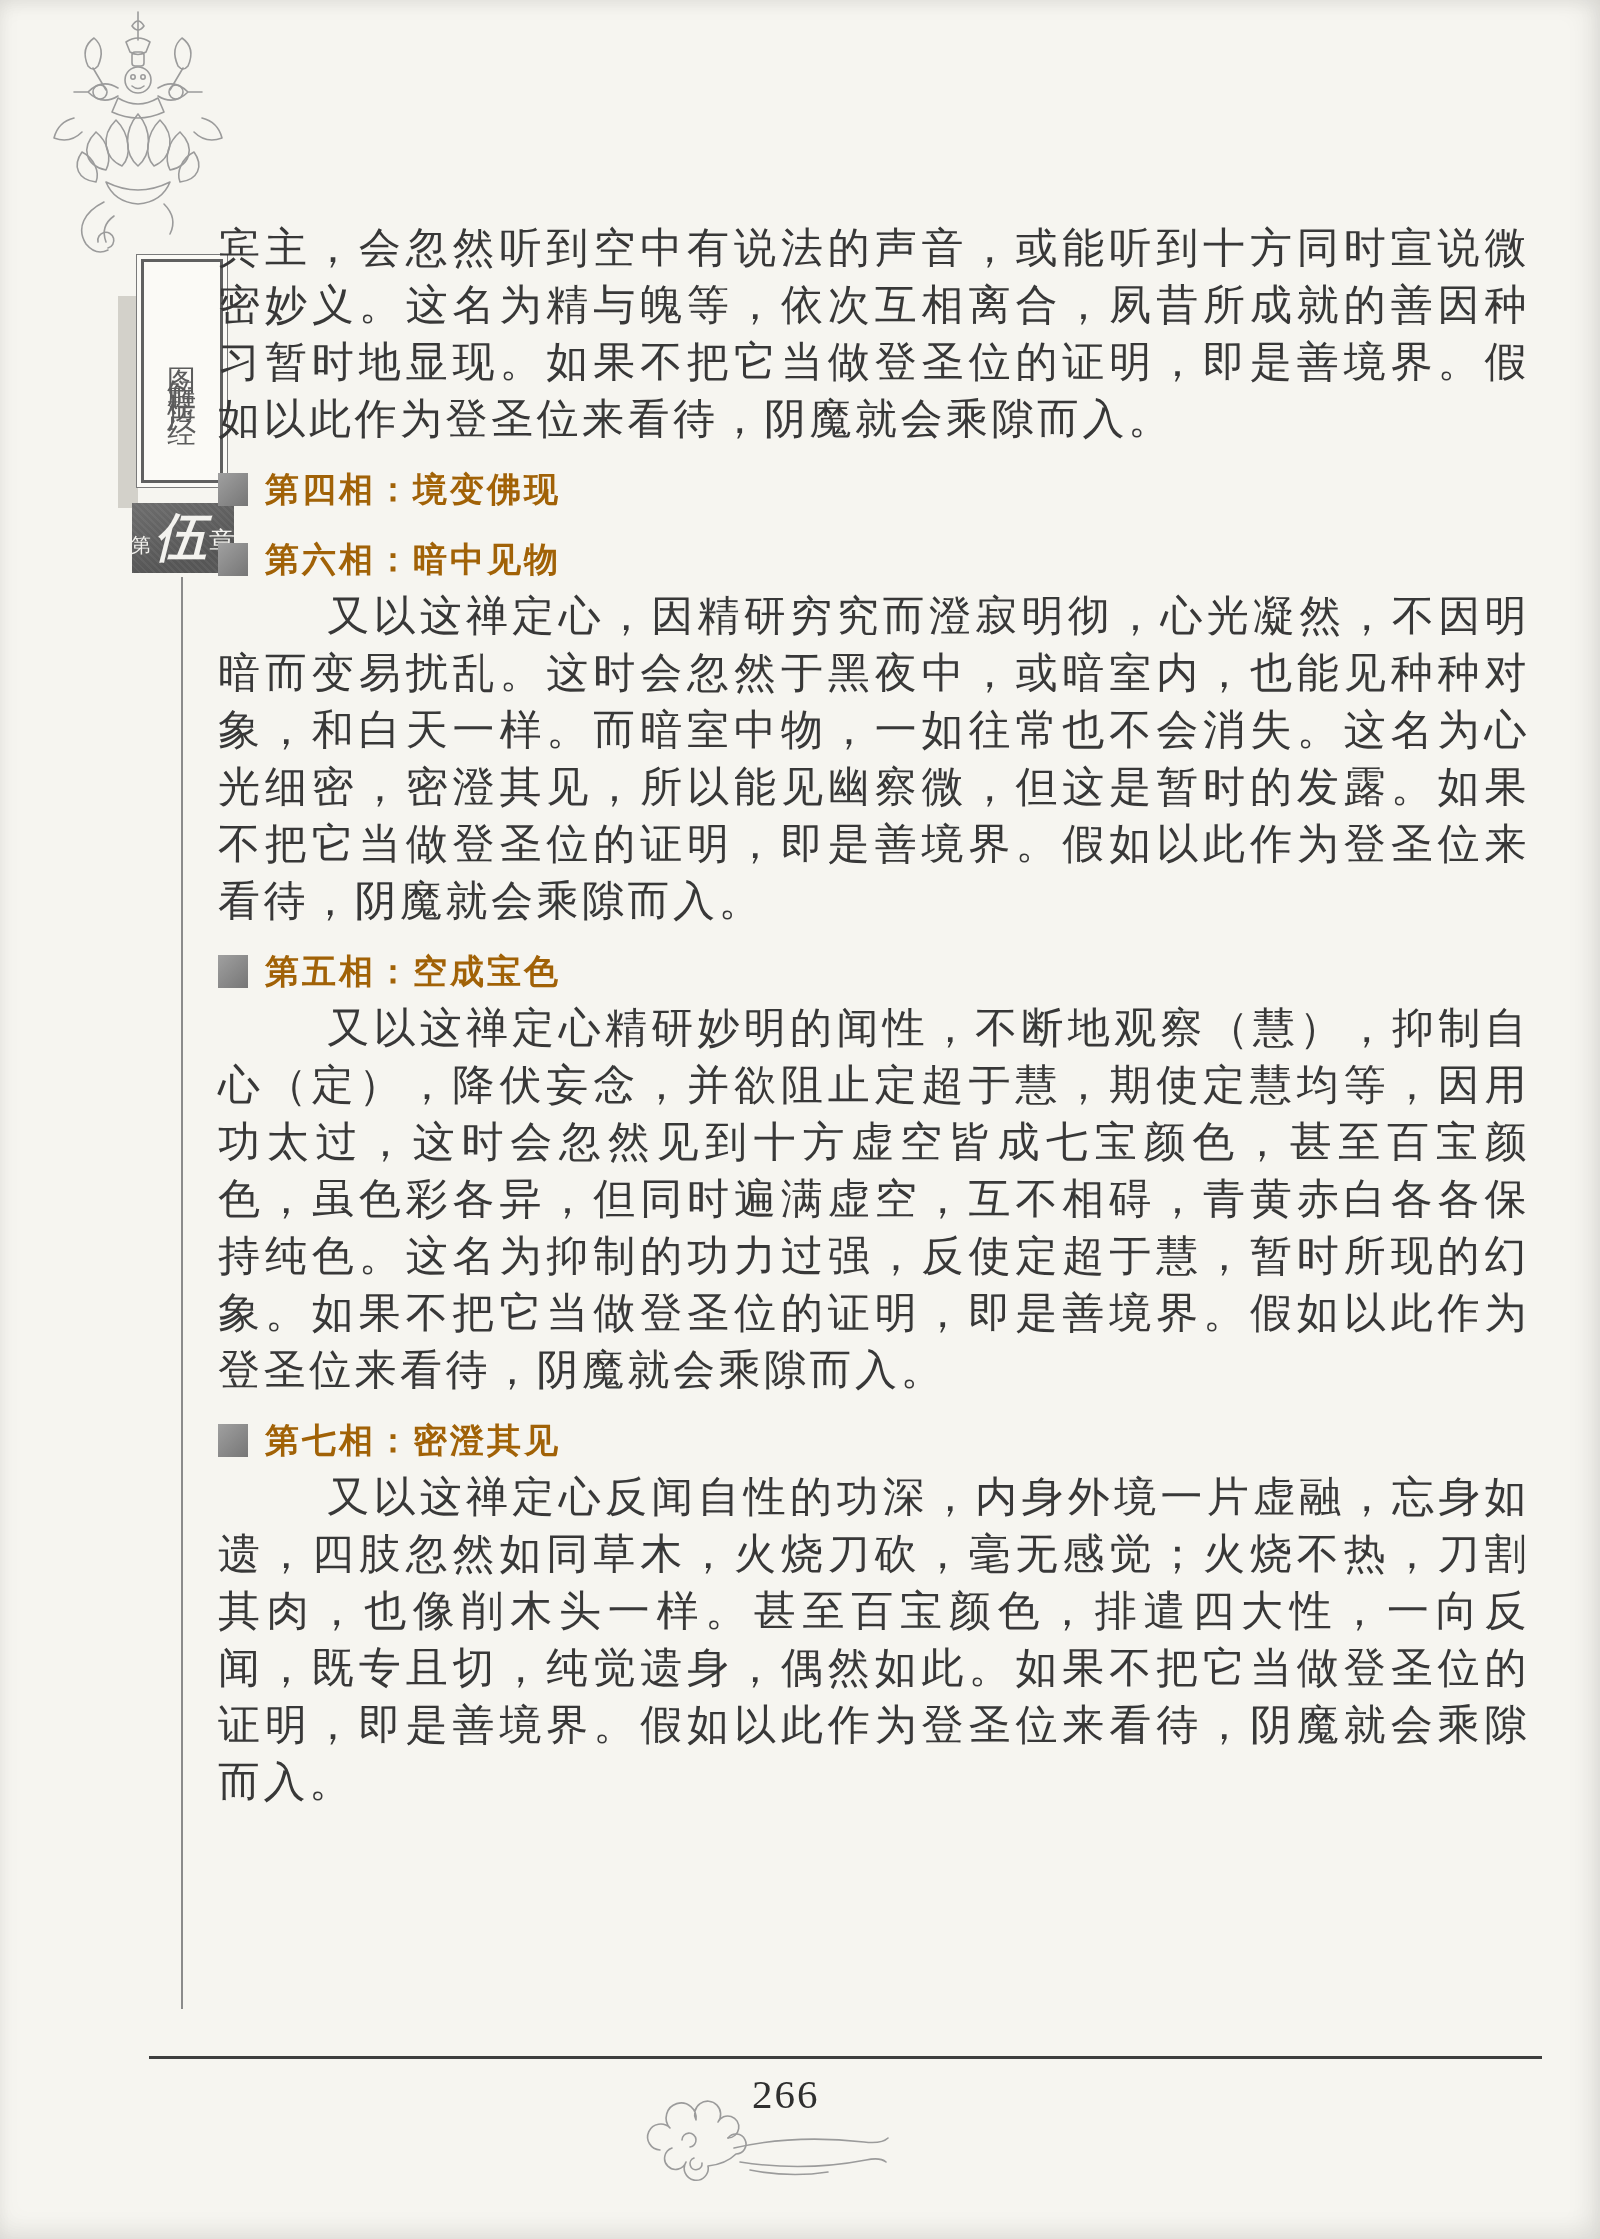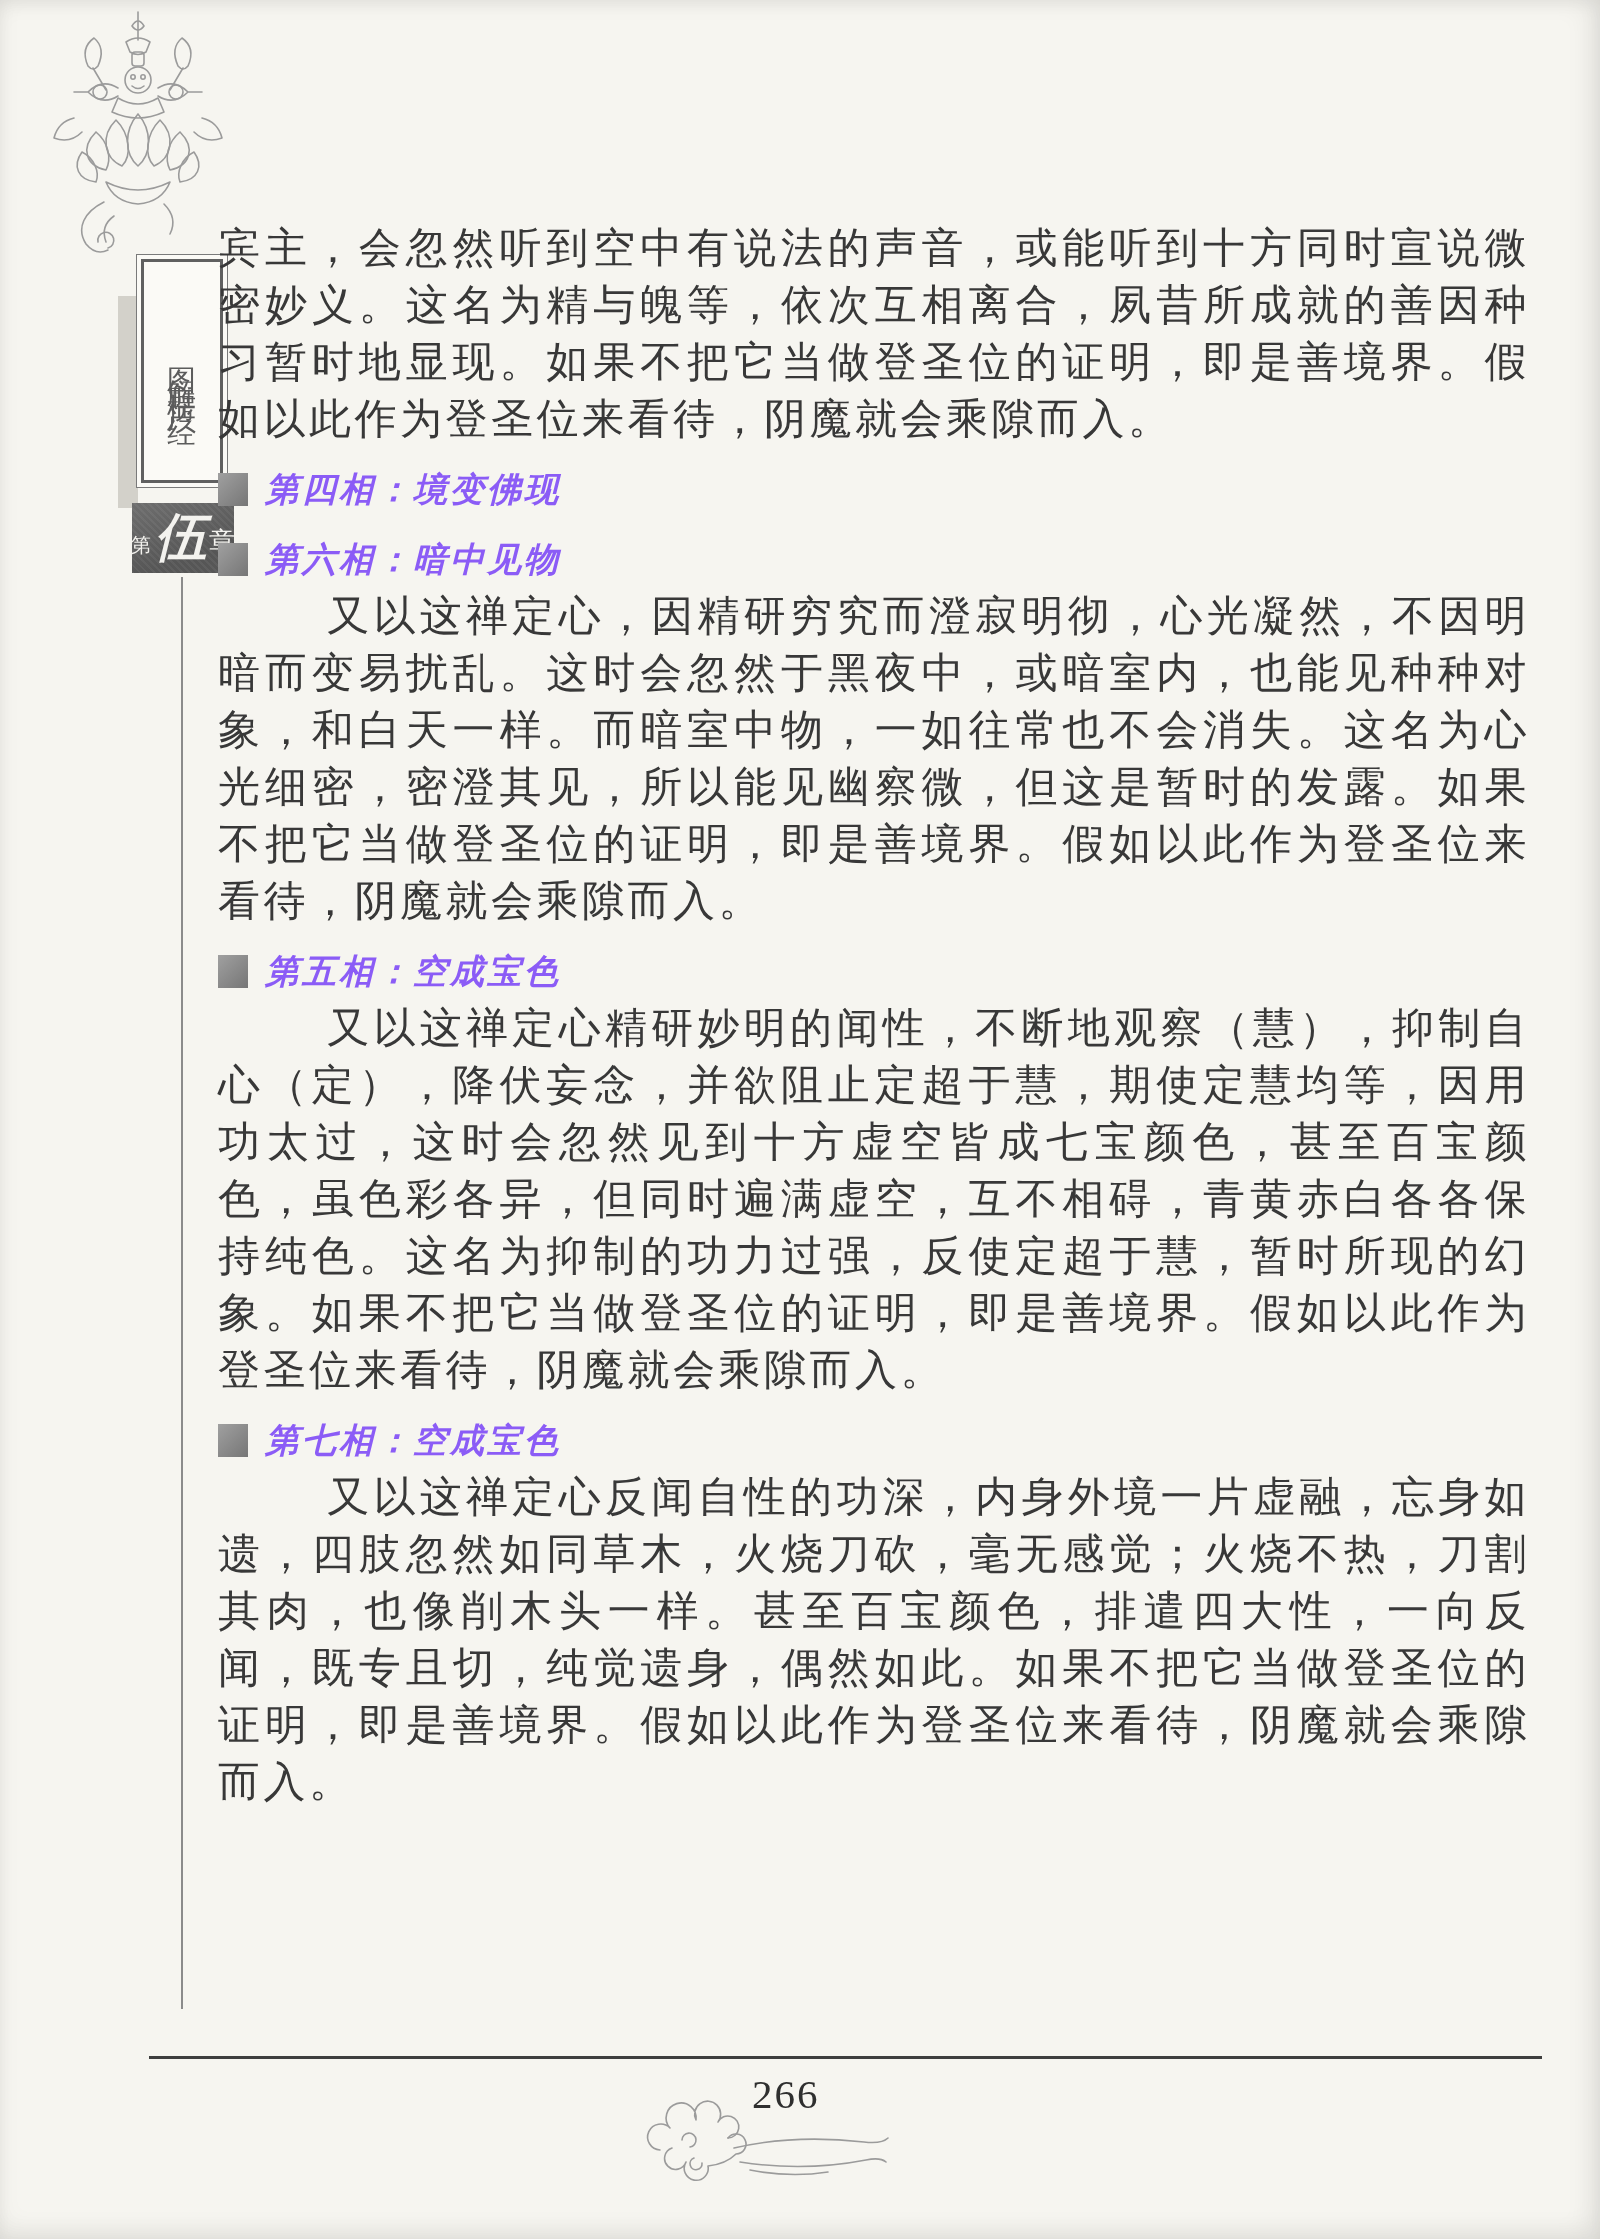--- a/index.html
+++ b/index.html
@@ -52,21 +52,21 @@
   }
   .body-para{
     margin:0;font-size:42px;line-height:57px;letter-spacing:3.5px;
     text-align:justify;text-justify:inter-character;color:#383838;
   }
   .body-para.indent{text-indent:2.6em;}
   .section-heading{
     display:flex;align-items:center;
     margin:13px 0 0 0;line-height:57px;font-size:34px;
     font-family:"Liberation Sans","DejaVu Sans",sans-serif;
-    font-weight:bold;color:#8b5cf6;letter-spacing:3px;font-style:italic;
+    font-weight:bold;color:#a16207;letter-spacing:3px;
   }
   .bullet{
     width:30px;height:33px;margin-right:17px;flex:0 0 auto;
     background:linear-gradient(135deg,#a0a0a0,#767676);
   }
   
   .footer-rule{position:absolute;left:149px;top:2056px;width:1393px;height:3px;background:#3e3e3e;}
   .footer-ornament{position:absolute;left:630px;top:2070px;width:330px;height:120px;}
   .ornament-cloud{position:absolute;left:0;top:26px;width:270px;height:86px;}
   .page-number{
@@ -164,21 +164,21 @@
       <h2 class="section-heading">
         <span class="bullet"></span>
         <span>第五相：空成宝色</span>
       </h2>
       <p class="body-para indent">又以这禅定心精研妙明的闻性，不断地观察（慧），抑制自心（定），降伏妄念，并欲阻止定超于慧，期使定慧均等，因用功太过，这时会忽然见到十方虚空皆成七宝颜色，甚至百宝颜色，虽色彩各异，但同时遍满虚空，互不相碍，青黄赤白各各保持纯色。这名为抑制的功力过强，反使定超于慧，暂时所现的幻象。如果不把它当做登圣位的证明，即是善境界。假如以此作为登圣位来看待，阴魔就会乘隙而入。</p>
     </section>
 
     <section>
       <h2 class="section-heading">
         <span class="bullet"></span>
-        <span>第七相：空成宝色</span>
+        <span>第七相：密澄其见</span>
       </h2>
       <p class="body-para indent">又以这禅定心反闻自性的功深，内身外境一片虚融，忘身如遗，四肢忽然如同草木，火烧刀砍，毫无感觉；火烧不热，刀割其肉，也像削木头一样。甚至百宝颜色，排遣四大性，一向反闻，既专且切，纯觉遗身，偶然如此。如果不把它当做登圣位的证明，即是善境界。假如以此作为登圣位来看待，阴魔就会乘隙而入。</p>
     </section>
 
   </div>
 
   <div class="footer-rule"></div>
 
   <div class="footer-ornament">
     <svg class="ornament-cloud lineart" viewBox="0 0 270 86">

